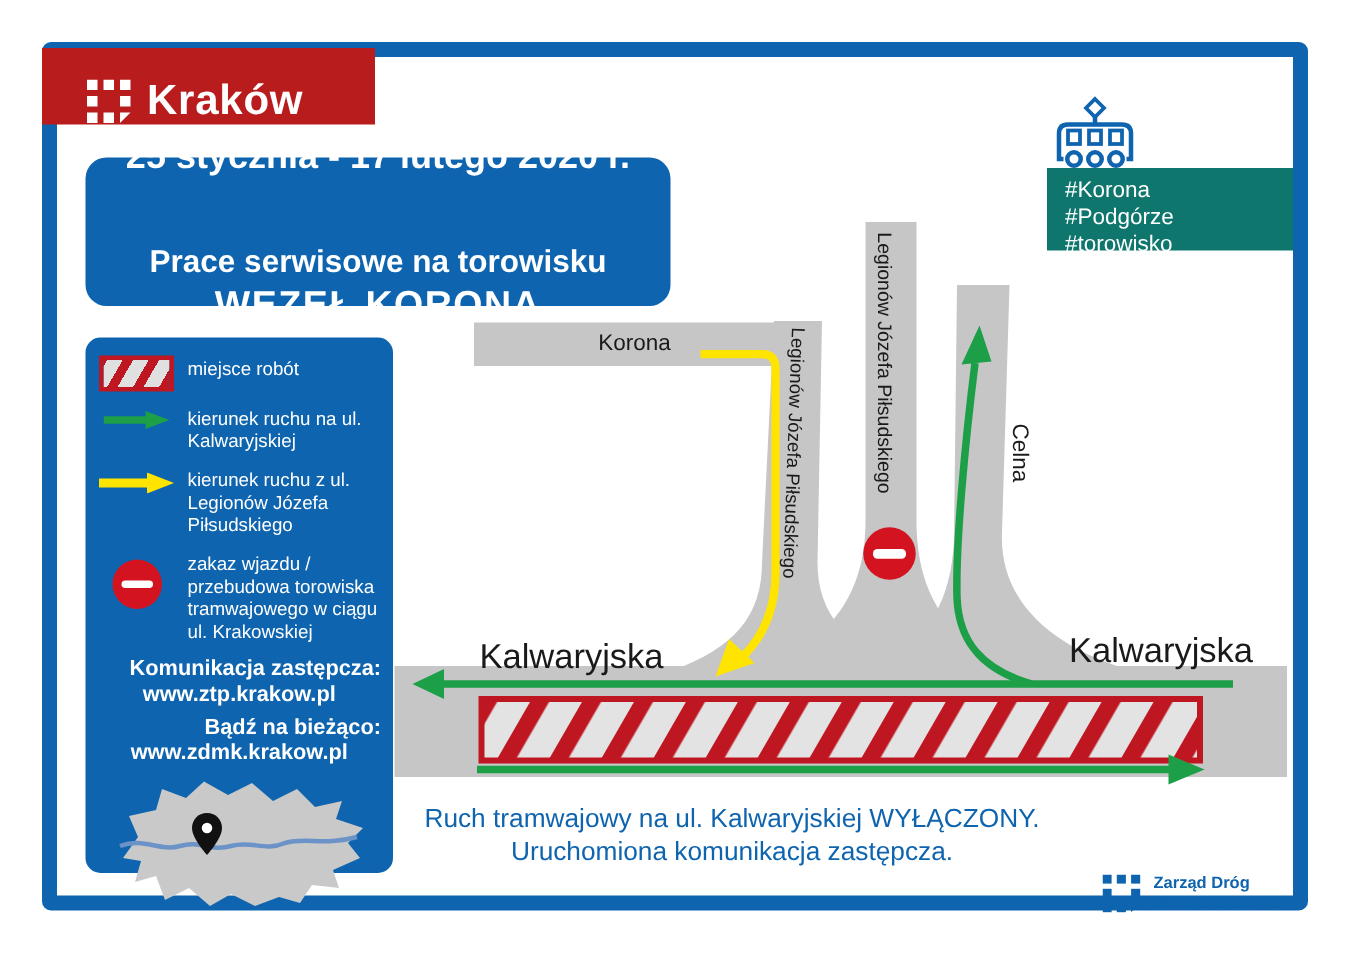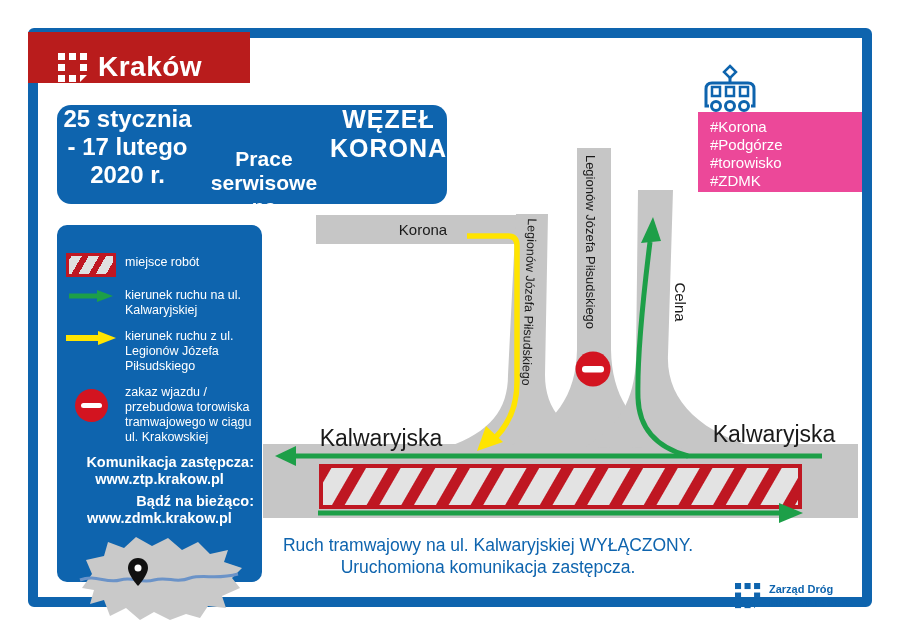--- a/index.html
+++ b/index.html
@@ -7,32 +7,32 @@
         font-family:"Liberation Sans",sans-serif;}
   
   .frame{position:absolute;left:28px;top:28px;width:824px;height:559px;
          border:10px solid #0e64ae;border-radius:6px;}
   
   .banner{position:absolute;left:28px;top:32px;width:192px;height:51px;background:#b91c1c;
           display:flex;align-items:flex-end;gap:10px;padding:0 0 0 30px;z-index:5;}
   .banner-label{color:#fff;font-size:28px;font-weight:bold;letter-spacing:.5px;}
   
   .titlebox{position:absolute;left:57px;top:105px;width:390px;height:99px;background:#0e64ae;
-            border-radius:14px;color:#fff;text-align:center;display:flex;
+            border-radius:14px;color:#fff;text-align:center;display:flex;flex-direction:column;
             justify-content:center;gap:2px;z-index:4;}
   .t1{font-size:24px;font-weight:bold;}
   .t2{font-size:21px;font-weight:bold;margin-top:42px;}
   .t3{font-size:25px;font-weight:bold;letter-spacing:1px;}
   
   .tram{position:absolute;left:701px;top:64px;z-index:4;}
-  .hashbox{position:absolute;left:698px;top:112px;width:164px;height:80px;background:#ec4899;
+  .hashbox{position:absolute;left:698px;top:112px;width:164px;height:55px;background:#0f766e;
            color:#fff;font-size:15px;line-height:18px;padding:6px 0 0 12px;box-sizing:border-box;z-index:4;}
   
   .sidebar{position:absolute;left:57px;top:225px;width:205px;height:357px;background:#0e64ae;
-           border-radius:10px;color:#fff;z-index:4;box-sizing:border-box;padding:28px 8px 0 8px;}
+           border-radius:10px;color:#fff;z-index:4;box-sizing:border-box;padding:12px 8px 0 8px;}
   .lrow{display:flex;gap:8px;margin-bottom:9px;}
   .licon{width:52px;flex:none;display:flex;justify-content:center;align-items:flex-start;}
   .ltext{font-size:12.5px;line-height:15px;padding-top:2px;}
   .swatch{width:44px;height:18px;border:3px solid #bf1722;
           background:repeating-linear-gradient(300deg,#bf1722 0 6px,#e0e0e0 6px 15px);}
   .noentry{width:33px;height:33px;border-radius:50%;background:#d31420;position:relative;}
   .noentry::after{content:"";position:absolute;left:6px;top:14px;width:21px;height:5px;
                   border-radius:3px;background:#fff;}
   .sb-head{font-size:14.5px;font-weight:bold;text-align:right;margin-top:6px;}
   .sb-url{font-size:14.5px;font-weight:bold;text-align:center;margin-top:1px;}

